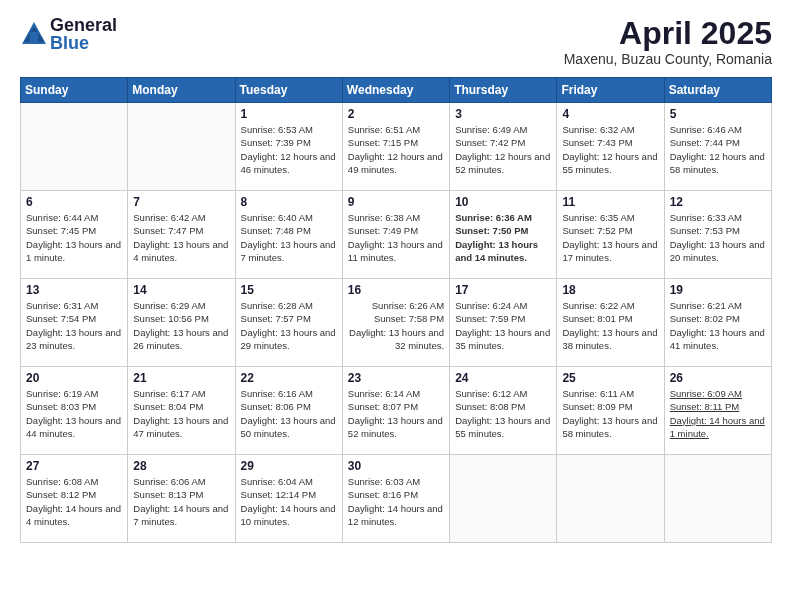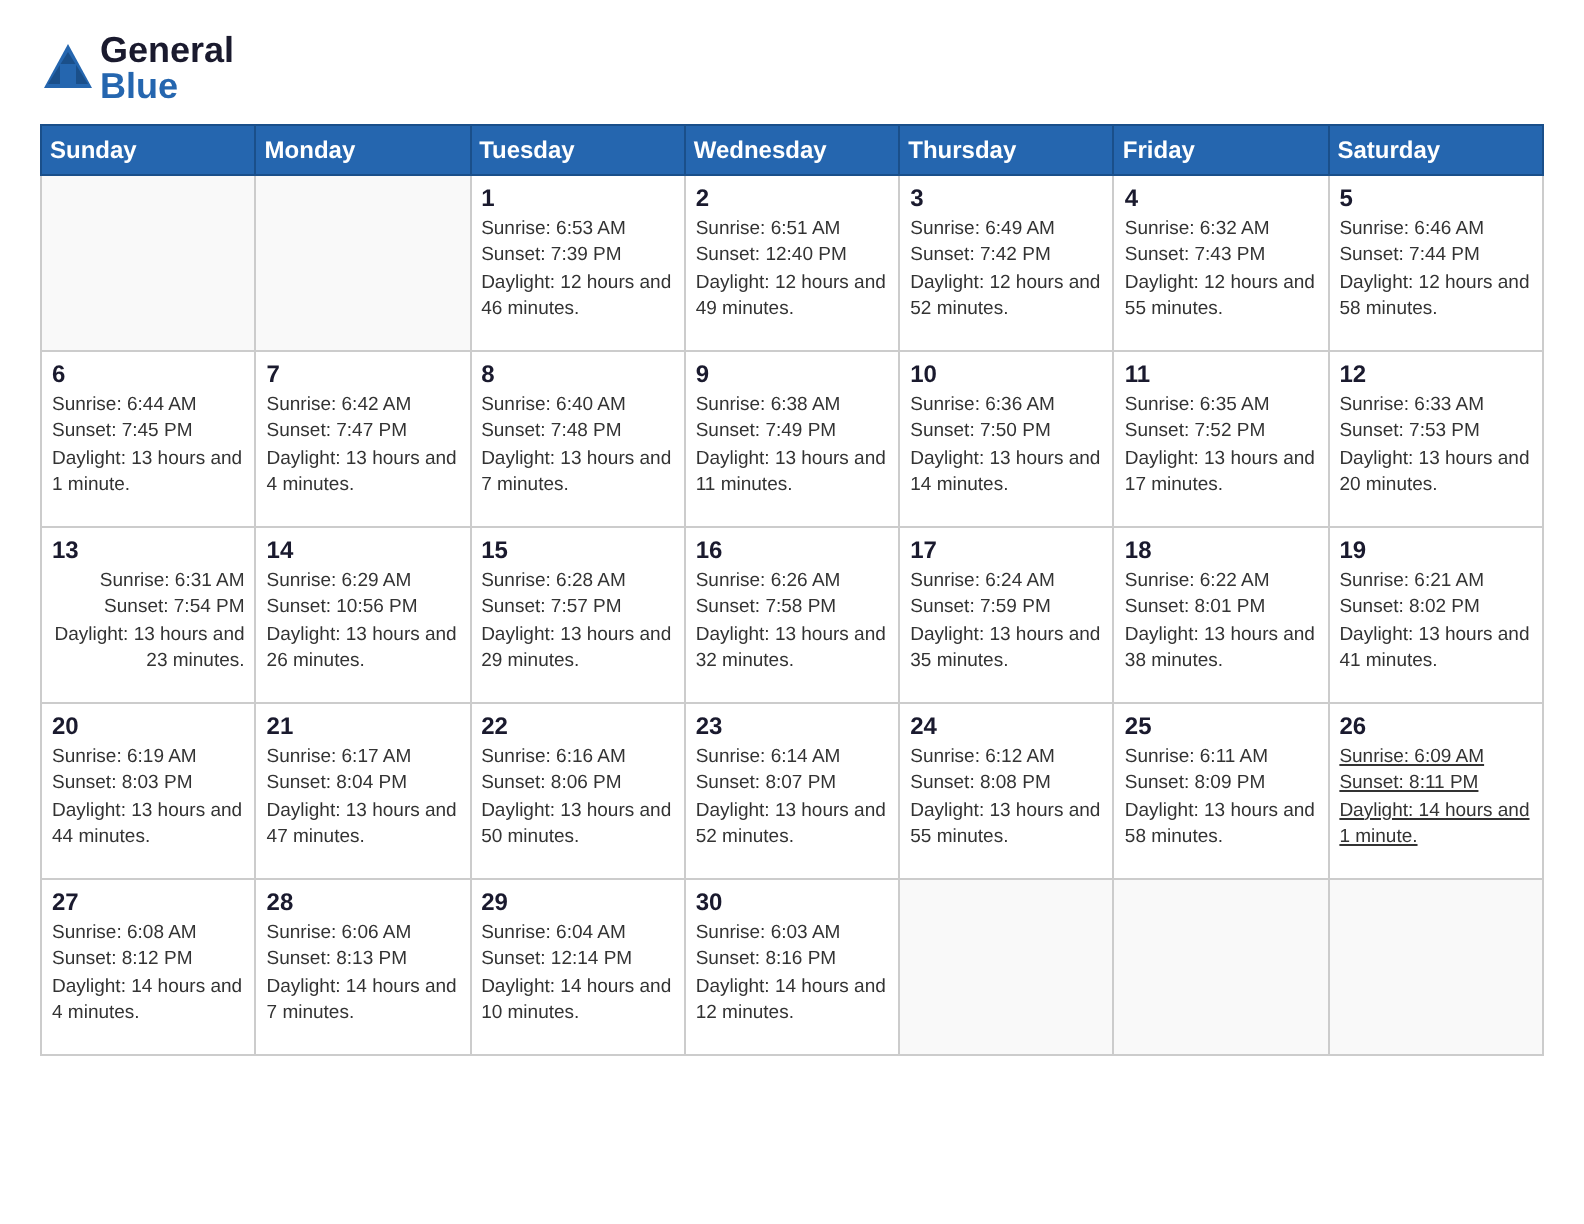--- a/index.html
+++ b/index.html
@@ -110,20 +110,24 @@
       <svg class="logo-icon" viewBox="0 0 28 28">
         <polygon points="14,2 26,24 2,24" fill="#2566af"></polygon>
         <polygon points="14,6 24,22 4,22" fill="#1a4f8a"></polygon>
         <rect x="10" y="12" width="8" height="10" fill="#2566af"></rect>
       </svg>
       <div class="logo-text">
         <span class="logo-general">General</span>
         <span class="logo-blue">Blue</span>
       </div>
     </div>
+    <div class="title-area">
+      <div class="title-month">April 2025</div>
+      <div class="title-location">Maxenu, Buzau County, Romania</div>
+    </div>
   </div>
 
   <table class="calendar">
     <thead>
       <tr>
 
       <th>Sunday</th>
           <th>Monday</th>
           <th>Tuesday</th>
           <th>Wednesday</th>
@@ -138,21 +142,21 @@
           <td class="empty"></td>
           <td>
             <span class="day-num">1</span>
             <div class="cell-text" style="white-space: pre-line;">Sunrise: 6:53 AM
 Sunset: 7:39 PM
 Daylight: 12 hours and 46 minutes.</div>
           </td>
           <td>
             <span class="day-num">2</span>
             <div class="cell-text" style="white-space: pre-line;">Sunrise: 6:51 AM
-Sunset: 12:40 PM
+Sunset: 7:15 PM
 Daylight: 12 hours and 49 minutes.</div>
           </td>
           <td>
             <span class="day-num">3</span>
             <div class="cell-text" style="white-space: pre-line;">Sunrise: 6:49 AM
 Sunset: 7:42 PM
 Daylight: 12 hours and 52 minutes.</div>
           </td>
           <td>
             <span class="day-num">4</span>
@@ -187,59 +191,59 @@
 Daylight: 13 hours and 7 minutes.</div>
           </td>
           <td>
             <span class="day-num">9</span>
             <div class="cell-text" style="white-space: pre-line;">Sunrise: 6:38 AM
 Sunset: 7:49 PM
 Daylight: 13 hours and 11 minutes.</div>
           </td>
           <td>
             <span class="day-num">10</span>
-            <div class="cell-text" style="white-space: pre-line;">Sunrise: 6:36 AM
+            <div class="cell-text" style="white-space: pre-line; font-weight: bold;">Sunrise: 6:36 AM
 Sunset: 7:50 PM
 Daylight: 13 hours and 14 minutes.</div>
           </td>
           <td>
             <span class="day-num">11</span>
             <div class="cell-text" style="white-space: pre-line;">Sunrise: 6:35 AM
 Sunset: 7:52 PM
 Daylight: 13 hours and 17 minutes.</div>
           </td>
           <td>
             <span class="day-num">12</span>
             <div class="cell-text" style="white-space: pre-line;">Sunrise: 6:33 AM
 Sunset: 7:53 PM
 Daylight: 13 hours and 20 minutes.</div>
           </td>
         </tr>
         <tr>
           <td>
             <span class="day-num">13</span>
-            <div class="cell-text" style="white-space: pre-line; text-align: right;">Sunrise: 6:31 AM
+            <div class="cell-text" style="white-space: pre-line;">Sunrise: 6:31 AM
 Sunset: 7:54 PM
 Daylight: 13 hours and 23 minutes.</div>
           </td>
           <td>
             <span class="day-num">14</span>
             <div class="cell-text" style="white-space: pre-line;">Sunrise: 6:29 AM
 Sunset: 10:56 PM
 Daylight: 13 hours and 26 minutes.</div>
           </td>
           <td>
             <span class="day-num">15</span>
             <div class="cell-text" style="white-space: pre-line;">Sunrise: 6:28 AM
 Sunset: 7:57 PM
 Daylight: 13 hours and 29 minutes.</div>
           </td>
           <td>
             <span class="day-num">16</span>
-            <div class="cell-text" style="white-space: pre-line;">Sunrise: 6:26 AM
+            <div class="cell-text" style="white-space: pre-line; text-align: right;">Sunrise: 6:26 AM
 Sunset: 7:58 PM
 Daylight: 13 hours and 32 minutes.</div>
           </td>
           <td>
             <span class="day-num">17</span>
             <div class="cell-text" style="white-space: pre-line;">Sunrise: 6:24 AM
 Sunset: 7:59 PM
 Daylight: 13 hours and 35 minutes.</div>
           </td>
           <td>

